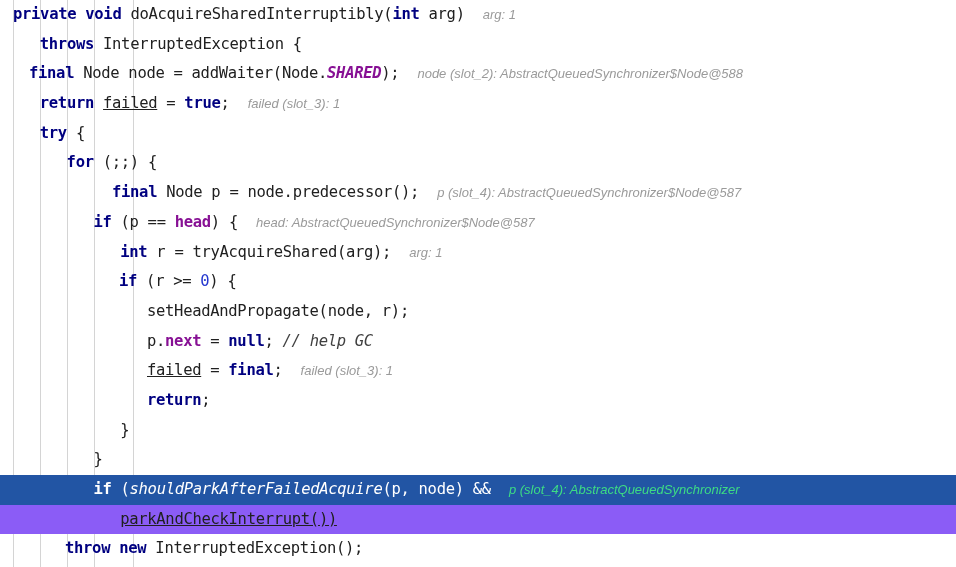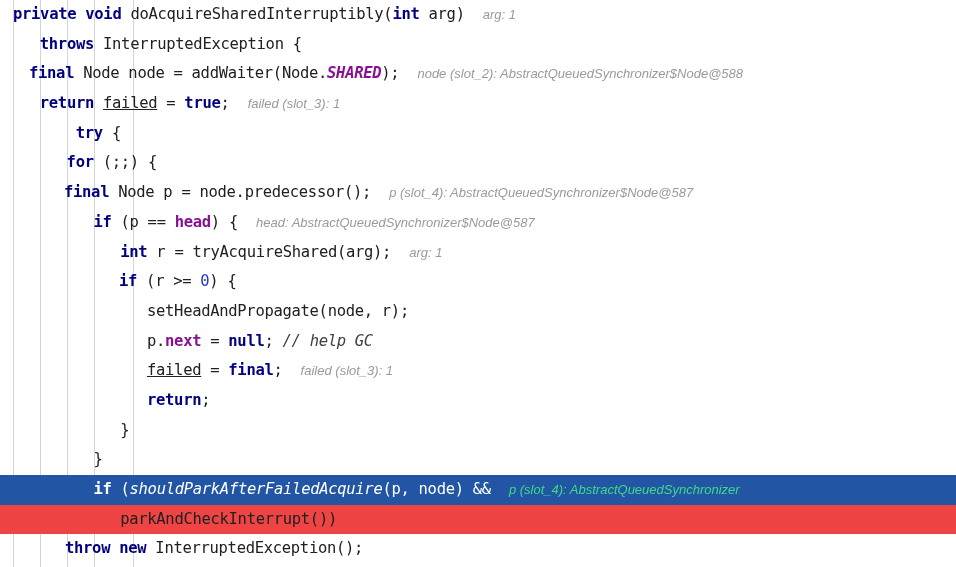--- a/index.html
+++ b/index.html
@@ -35,21 +35,22 @@
     font-size: 15.5px;
     letter-spacing: -0.3px;
     color: #202020;
   }
   .line .txt { position: relative; z-index: 2; }
   .line.sel {
     background: #2255a4;
     color: #ffffff;
   }
   .line.err {
-    background: #ef4444;
+    background: #8b5cf6;
+    text-decoration: underline;
   }
   
   .kw   { color: #000080; font-weight: bold; }
   .fld  { color: #871094; font-weight: bold; }
   .fldi { color: #871094; font-weight: bold; font-style: italic; }
   .num  { color: #2437cf; }
   .plain{ color: #202020; }
   .und  { text-decoration: underline; }
   .cmt  { color: #404040; font-style: italic; }
   .stat { font-style: italic; }
@@ -76,23 +77,23 @@
       <div class="guide" style="left: 67px; top: 0px; height: 567px;"></div>
       <div class="guide" style="left: 94px; top: 0px; height: 567px;"></div>
       <div class="guide" style="left: 133px; top: 0px; height: 567px;"></div>
     </div>
 
   <div id="code">
       <div class="line" style="height: 29.7px; line-height: 29.7px;"><span class="txt" style="padding-left: 13px;"><span class="kw">private</span><span class="plain"> </span><span class="kw">void</span><span class="plain"> doAcquireSharedInterruptibly(</span><span class="kw">int</span><span class="plain"> arg)</span>&nbsp;&nbsp;<span class="hint">arg: 1</span></span></div>
       <div class="line" style="height: 29.7px; line-height: 29.7px;"><span class="txt" style="padding-left: 39.8px;"><span class="kw">throws</span><span class="plain"> InterruptedException {</span></span></div>
       <div class="line" style="height: 29.7px; line-height: 29.7px;"><span class="txt" style="padding-left: 29px;"><span class="kw">final</span><span class="plain"> Node node = addWaiter(Node.</span><span class="fldi">SHARED</span><span class="plain">);</span>&nbsp;&nbsp;<span class="hint">node (slot_2): AbstractQueuedSynchronizer$Node@588</span></span></div>
       <div class="line" style="height: 29.7px; line-height: 29.7px;"><span class="txt" style="padding-left: 39.8px;"><span class="kw">return</span><span class="plain"> </span><span class="und">failed</span><span class="plain"> = </span><span class="kw">true</span><span class="plain">;</span>&nbsp;&nbsp;<span class="hint">failed (slot_3): 1</span></span></div>
-      <div class="line" style="height: 29.7px; line-height: 29.7px; padding-left: 36px;"><span class="txt" style="padding-left: 39.8px;"><span class="kw">try</span><span class="plain"> {</span></span></div>
+      <div class="line" style="height: 29.7px; line-height: 29.7px;"><span class="txt" style="padding-left: 39.8px;"><span class="kw">try</span><span class="plain"> {</span></span></div>
       <div class="line" style="height: 29.7px; line-height: 29.7px;"><span class="txt" style="padding-left: 66.6px;"><span class="kw">for</span><span class="plain"> (;;) {</span></span></div>
-      <div class="line" style="height: 29.7px; line-height: 29.7px;"><span class="txt" style="padding-left: 64px;"><span class="kw">final</span><span class="plain"> Node p = node.predecessor();</span>&nbsp;&nbsp;<span class="hint">p (slot_4): AbstractQueuedSynchronizer$Node@587</span></span></div>
+      <div class="line" style="height: 29.7px; line-height: 29.7px;"><span class="txt" style="padding-left: 112px;"><span class="kw">final</span><span class="plain"> Node p = node.predecessor();</span>&nbsp;&nbsp;<span class="hint">p (slot_4): AbstractQueuedSynchronizer$Node@587</span></span></div>
       <div class="line" style="height: 29.7px; line-height: 29.7px;"><span class="txt" style="padding-left: 93.4px;"><span class="kw">if</span><span class="plain"> (p == </span><span class="fld">head</span><span class="plain">) {</span>&nbsp;&nbsp;<span class="hint">head: AbstractQueuedSynchronizer$Node@587</span></span></div>
       <div class="line" style="height: 29.7px; line-height: 29.7px;"><span class="txt" style="padding-left: 120.2px;"><span class="kw">int</span><span class="plain"> r = tryAcquireShared(arg);</span>&nbsp;&nbsp;<span class="hint">arg: 1</span></span></div>
       <div class="line" style="height: 29.7px; line-height: 29.7px;"><span class="txt" style="padding-left: 119px;"><span class="kw">if</span><span class="plain"> (r &gt;= </span><span class="num">0</span><span class="plain">) {</span></span></div>
       <div class="line" style="height: 29.7px; line-height: 29.7px;"><span class="txt" style="padding-left: 147px;"><span class="plain">setHeadAndPropagate(node, r);</span></span></div>
       <div class="line" style="height: 29.7px; line-height: 29.7px;"><span class="txt" style="padding-left: 147px;"><span class="plain">p.</span><span class="fld">next</span><span class="plain"> = </span><span class="kw">null</span><span class="plain">;</span><span class="cmt"> // help GC</span></span></div>
       <div class="line" style="height: 29.7px; line-height: 29.7px;"><span class="txt" style="padding-left: 147px;"><span class="und">failed</span><span class="plain"> = </span><span class="kw">final</span><span class="plain">;</span>&nbsp;&nbsp;<span class="hint">failed (slot_3): 1</span></span></div>
       <div class="line" style="height: 29.7px; line-height: 29.7px;"><span class="txt" style="padding-left: 147px;"><span class="kw">return</span><span class="plain">;</span></span></div>
       <div class="line" style="height: 29.7px; line-height: 29.7px;"><span class="txt" style="padding-left: 120.2px;"><span class="plain">}</span></span></div>
       <div class="line" style="height: 29.7px; line-height: 29.7px;"><span class="txt" style="padding-left: 93.4px;"><span class="plain">}</span></span></div>
       <div class="line sel" style="height: 29.7px; line-height: 29.7px;"><span class="txt" style="padding-left: 93.4px; text-align: center;"><span class="kw">if</span><span class="plain"> (</span><span class="stat">shouldParkAfterFailedAcquire</span><span class="plain">(p, node) &amp;&amp;</span>&nbsp;&nbsp;<span class="hint">p (slot_4): AbstractQueuedSynchronizer</span></span></div>

